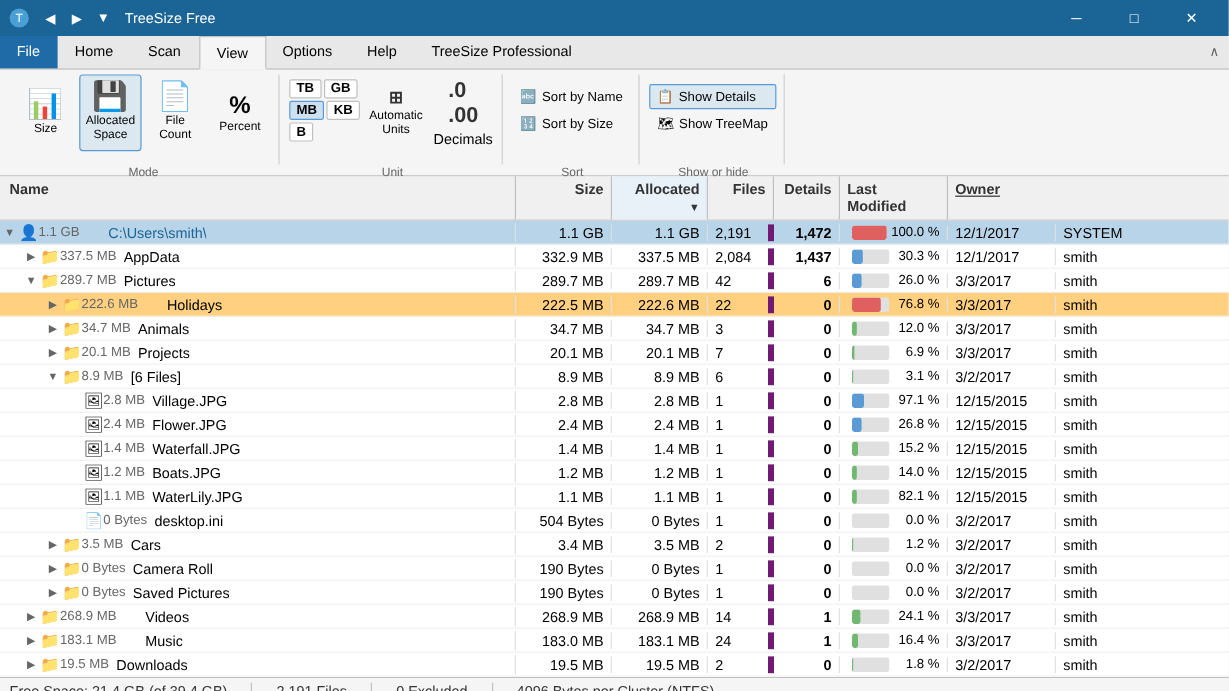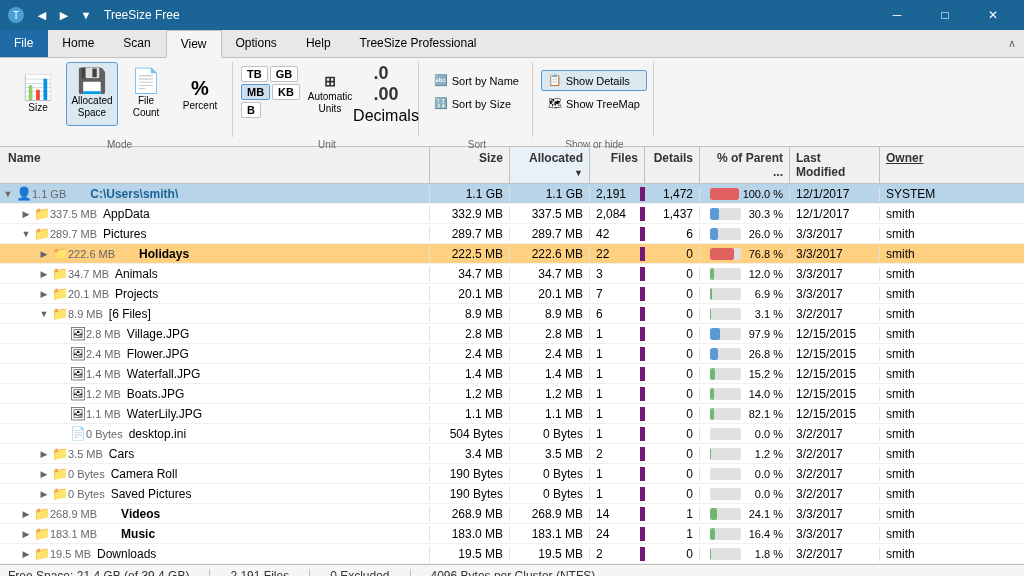--- a/index.html
+++ b/index.html
@@ -76,38 +76,38 @@
       display: flex; align-items: center; height: 20px; font-size: 12px;
       border-bottom: 1px solid #f0f0f0; cursor: default;
     }
     .tree-row.selected { background: #b8d4e8; }
     .tree-row.highlighted { background: #ffd080; }
 
     .row-name-cell { flex: 0 0 430px; display: flex; align-items: center; overflow: hidden; border-right: 1px solid #e0e0e0; padding-right: 4px; }
     .row-size { flex: 0 0 80px; text-align: right; padding: 0 6px; border-right: 1px solid #e0e0e0; }
     .row-allocated { flex: 0 0 80px; text-align: right; padding: 0 6px; border-right: 1px solid #e0e0e0; }
     .row-files { flex: 0 0 55px; text-align: left; padding: 0 6px; border-right: 5px solid #701a75; }
-    .row-folders { flex: 0 0 55px; text-align: right; padding: 0 6px; border-right: 1px solid #e0e0e0; }
+    .row-folders { flex: 0 0 55px; text-align: right; padding: 0 6px; border-right: 1px solid #e0e0e0; font-weight: bold; }
     .row-percent { flex: 0 0 90px; padding: 0 6px; border-right: 1px solid #e0e0e0; display: flex; align-items: center; }
     .row-modified { flex: 0 0 90px; padding: 0 6px; border-right: 1px solid #e0e0e0; }
     .row-owner { flex: 1; padding: 0 6px; }
 
     .indent { display: inline-block; }
     .expand-btn { width: 16px; height: 16px; display: inline-flex; align-items: center; justify-content: center; cursor: pointer; font-size: 9px; color: #666; flex-shrink: 0; }
     .file-icon { width: 16px; height: 16px; display: inline-flex; align-items: center; justify-content: center; flex-shrink: 0; font-size: 13px; }
     .item-label { overflow: hidden; white-space: nowrap; text-overflow: ellipsis; margin-left: 2px; }
     .size-label { color: #666; margin-right: 4px; font-size: 11px; }
 
     .percent-bar-container { flex: 1; height: 12px; background: #e0e0e0; border-radius: 2px; position: relative; overflow: hidden; margin: 0 4px; }
     .percent-bar { height: 100%; background: #5b9bd5; border-radius: 2px; }
     .percent-bar.green { background: #70b870; }
     .percent-bar.red { background: #e06060; }
     .percent-text { font-size: 11px; white-space: nowrap; min-width: 38px; text-align: right; }
 
-    .bold { font-weight: bold; margin-left: 20px; }
+    .bold { font-weight: normal; margin-left: 20px; }
     .blue { color: #1a6496; }
 
     
     .tree-area::-webkit-scrollbar { width: 14px; }
     .tree-area::-webkit-scrollbar-track { background: #f0f0f0; }
     .tree-area::-webkit-scrollbar-thumb { background: #c0c0c0; border: 2px solid #f0f0f0; }
 
     
     .status-bar {
       background: #f5f5f5; border-top: 1px solid #c0c0c0; height: 22px;
@@ -189,21 +189,21 @@
           <div class="unit-row">
             <button class="unit-btn">B</button>
           </div>
         </div>
         <div class="ribbon-btn-large" style="width:56px;">
           <div style="font-size:14px;font-weight:bold;color:#333;">⊞</div>
           <span style="text-align:center;line-height:1.2;font-size:10px;">Automatic<br>Units</span>
         </div>
         <div class="ribbon-btn-large" style="width:52px;">
           <div style="font-size:18px;color:#333;font-weight:bold;">.0<br>.00</div>
-          <span style="text-align:center;font-size:16px;">Decimals</span>
+          <span style="text-align:center;font-size:12px;">Decimals</span>
         </div>
       </div>
       <div class="ribbon-group-label">Unit</div>
     </div>
 
     <div class="ribbon-group-wrap">
       <div class="ribbon-group">
         <div class="ribbon-small-group" style="padding-top:8px;">
           <div class="ribbon-btn-small">
             <span>🔤</span>
@@ -235,21 +235,20 @@
     </div>
   </div>
 </div>
 
 <div class="table-header">
   <div class="col-name">Name</div>
   <div class="col-size">Size</div>
   <div class="col-allocated">Allocated <span class="sort-arrow">▼</span></div>
   <div class="col-files">Files</div>
   <div class="col-folders">Details</div>
-  <div class="col-percent">% of Parent ...</div>
   <div class="col-modified">Last Modified</div>
   <div class="col-owner">Owner</div>
 </div>
 
 <div class="tree-area" id="tree-area">
 <div class="tree-row selected">
     <div class="row-name-cell">
       <span class="indent" style="width:0px;"></span>
       <span class="expand-btn">▼</span>
       <span class="file-icon">👤</span>
@@ -404,21 +403,21 @@
       <span class="item-label">Village.JPG</span>
     </div>
     <div class="row-size">2.8 MB</div>
     <div class="row-allocated">2.8 MB</div>
     <div class="row-files">1</div>
     <div class="row-folders">0</div>
     <div class="row-percent">
       <div class="percent-bar-container">
         <div class="percent-bar " style="width:31.9%;"></div>
       </div>
-      <span class="percent-text">97.9 %</span>
+      <span class="percent-text">97.1 %</span>
     </div>
     <div class="row-modified">12/15/2015</div>
     <div class="row-owner">smith</div>
   </div>
     <div class="tree-row">
     <div class="row-name-cell">
       <span class="indent" style="width:54px;"></span>
       <span class="expand-btn"> </span>
       <span class="file-icon">🖼</span>
       <span class="size-label">2.4 MB</span>

